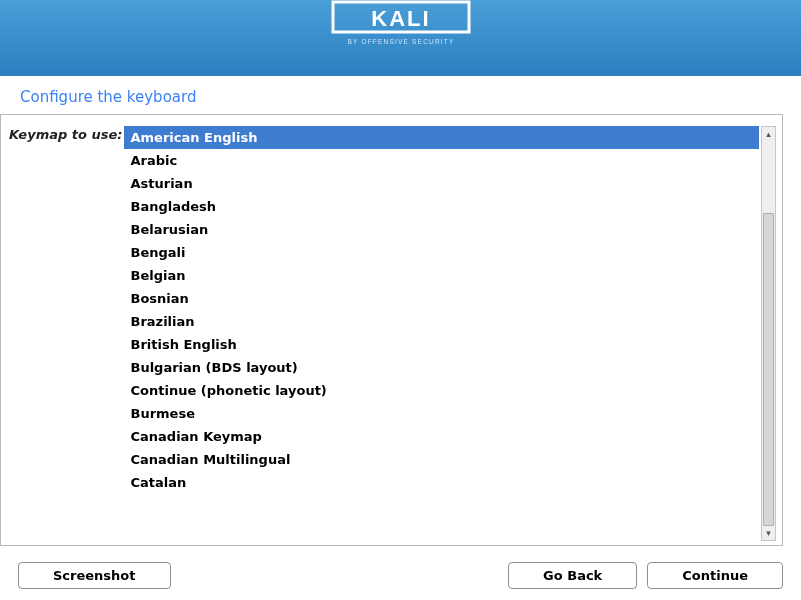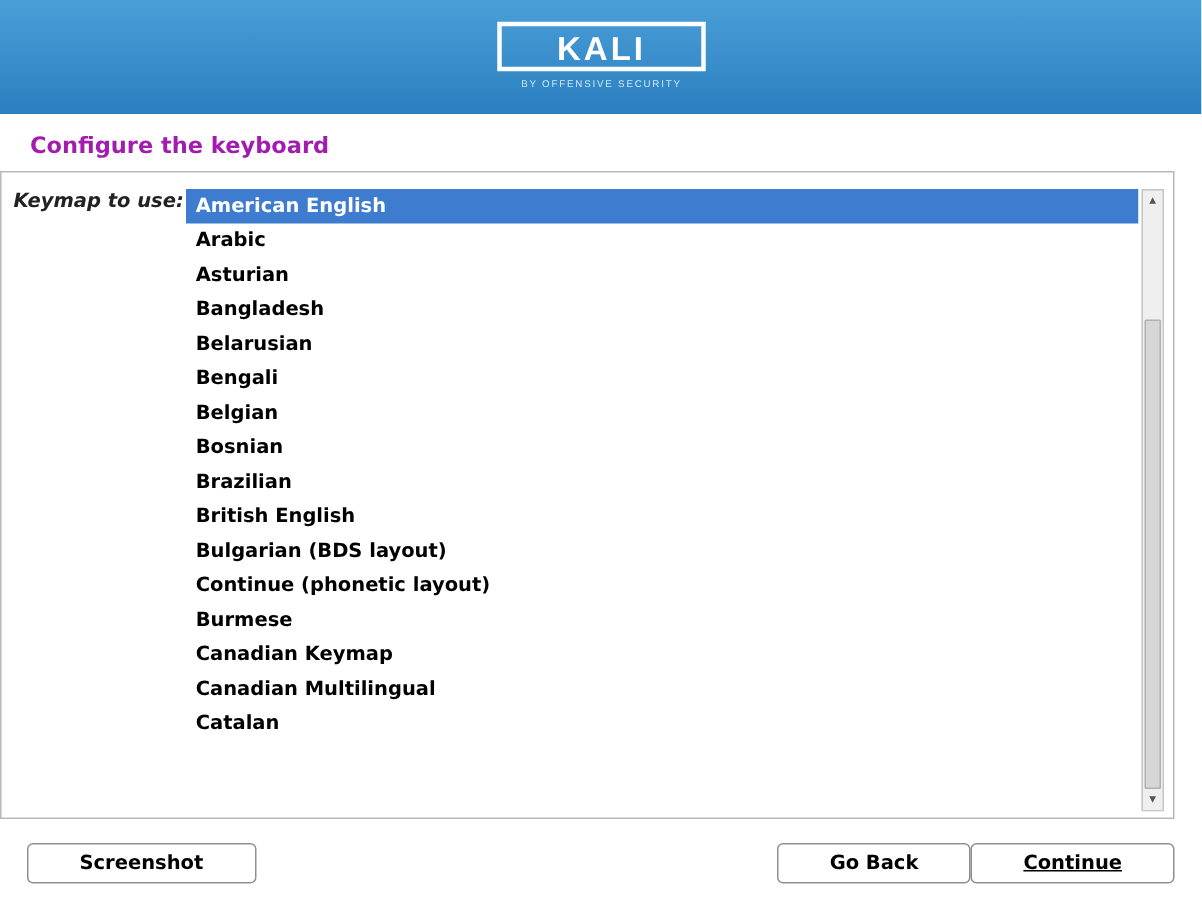--- a/index.html
+++ b/index.html
@@ -14,36 +14,36 @@
       height: 600px;
       overflow: hidden;
       background: #ffffff;
       display: flex;
       flex-direction: column;
     }
     .header {
       height: 76px;
       background: linear-gradient(to bottom, #4a9fd8 0%, #2b7fc0 100%);
       display: flex;
-      align-items: center;
+      align-items: flex-start;
       justify-content: center;
     }
     .logo-box {
       display: flex;
       flex-direction: column;
       align-items: center;
     }
     .logo-svg {
       width: 140px;
       height: 48px;
     }
     .page-title {
       font-size: 15px;
-      font-weight: bold;
-      color: #a21caf;
+      font-weight: normal;
+      color: #3b82f6;
       padding: 12px 32px 8px 20px;
     }
     .content-panel {
       flex: 1;
       margin: 0 18px 10px 0;
       border: 1px solid #b8b8b8;
       background: #ffffff;
       padding: 10px 6px 4px 6px;
       display: flex;
       flex-direction: row;
@@ -123,21 +123,21 @@
       border: 1px solid #8f8f8f;
       border-radius: 4px;
       padding: 5px 34px;
       font-size: 13px;
       font-weight: bold;
       color: #000;
       cursor: pointer;
       font-family: inherit;
     }
     .btn + .btn {
-      text-decoration: underline;
+      margin-left: 10px;
     }
   </style>
 </head>
 <body>
 
 <div class="header">
   <div class="logo-box">
     <svg class="logo-svg" viewBox="0 0 140 48">
       <rect x="2" y="2" width="136" height="30" fill="none" stroke="#ffffff" stroke-width="3"></rect>
       <text x="70" y="26" text-anchor="middle" fill="#ffffff" font-family="Arial, sans-serif" font-size="22" font-weight="bold" letter-spacing="2">KALI</text>

